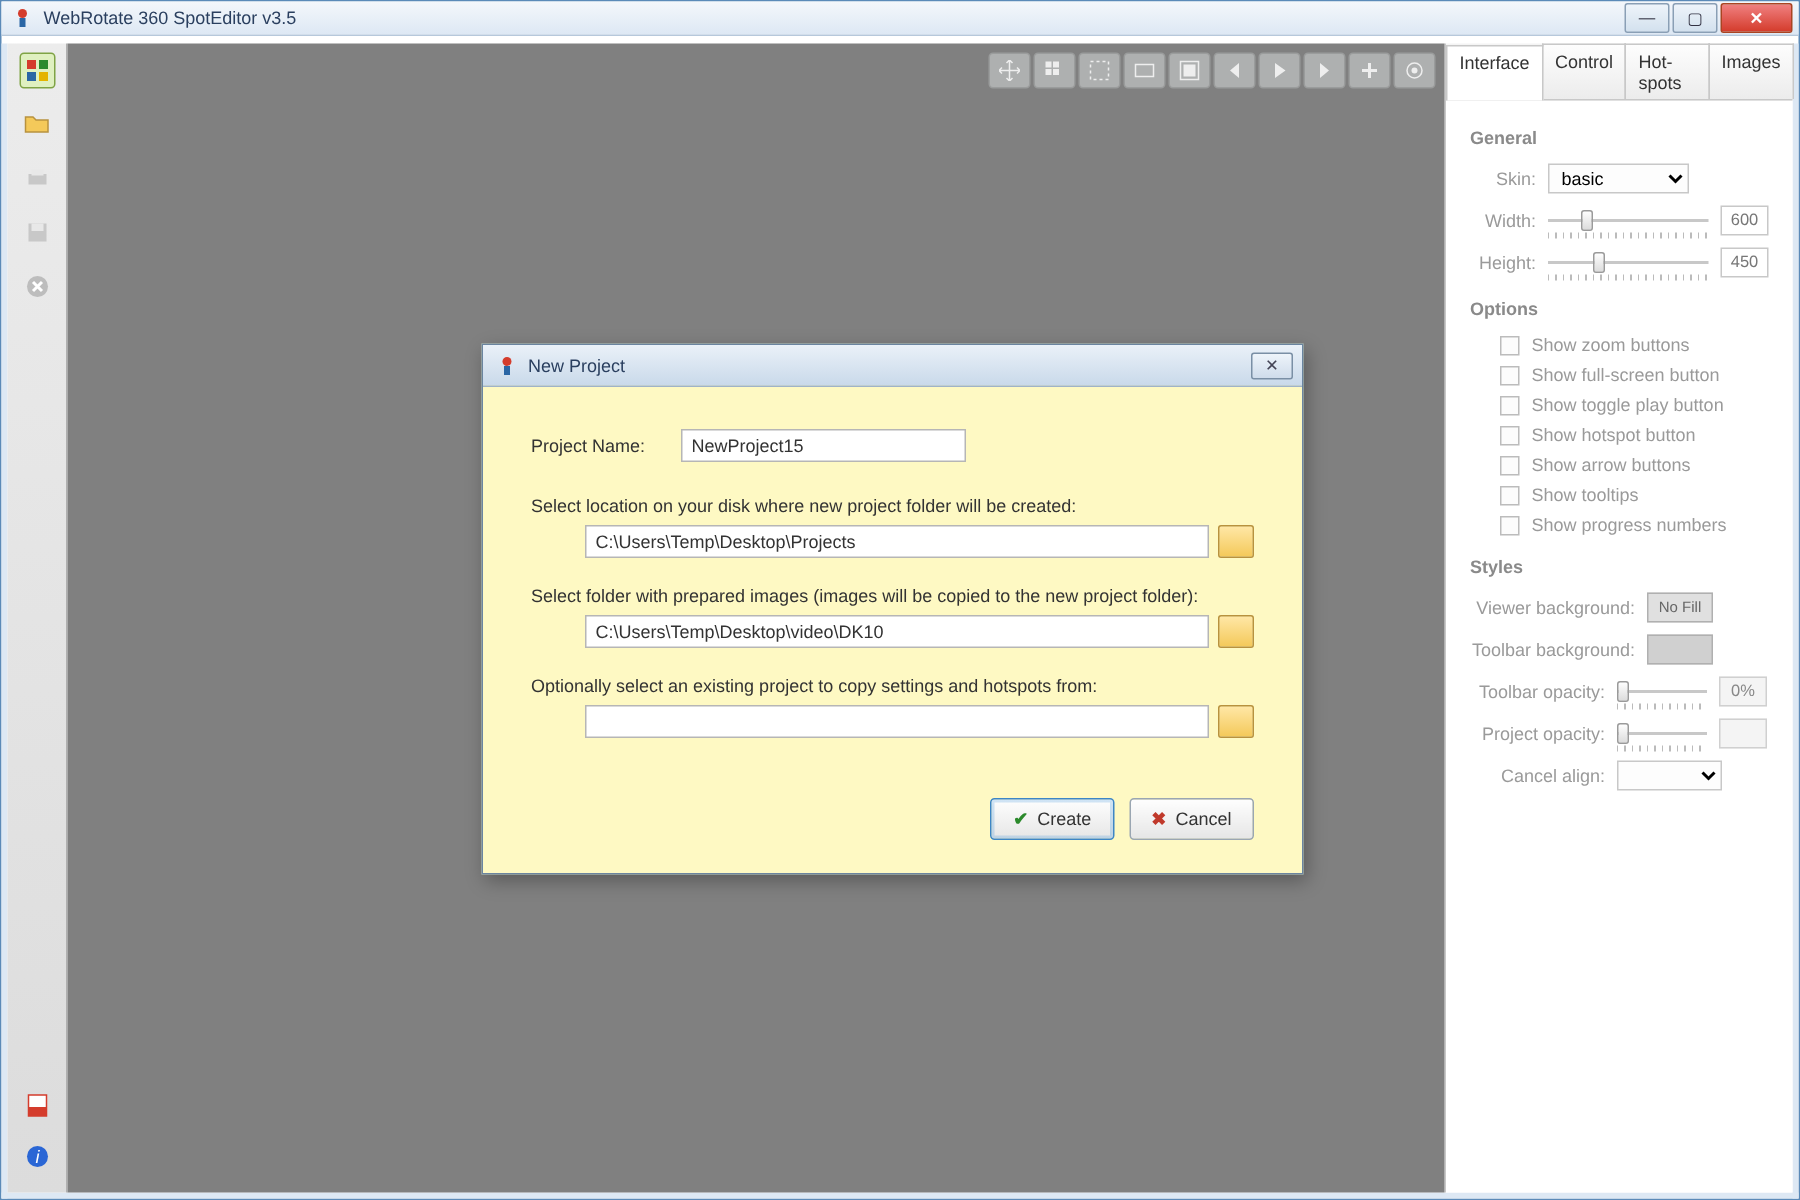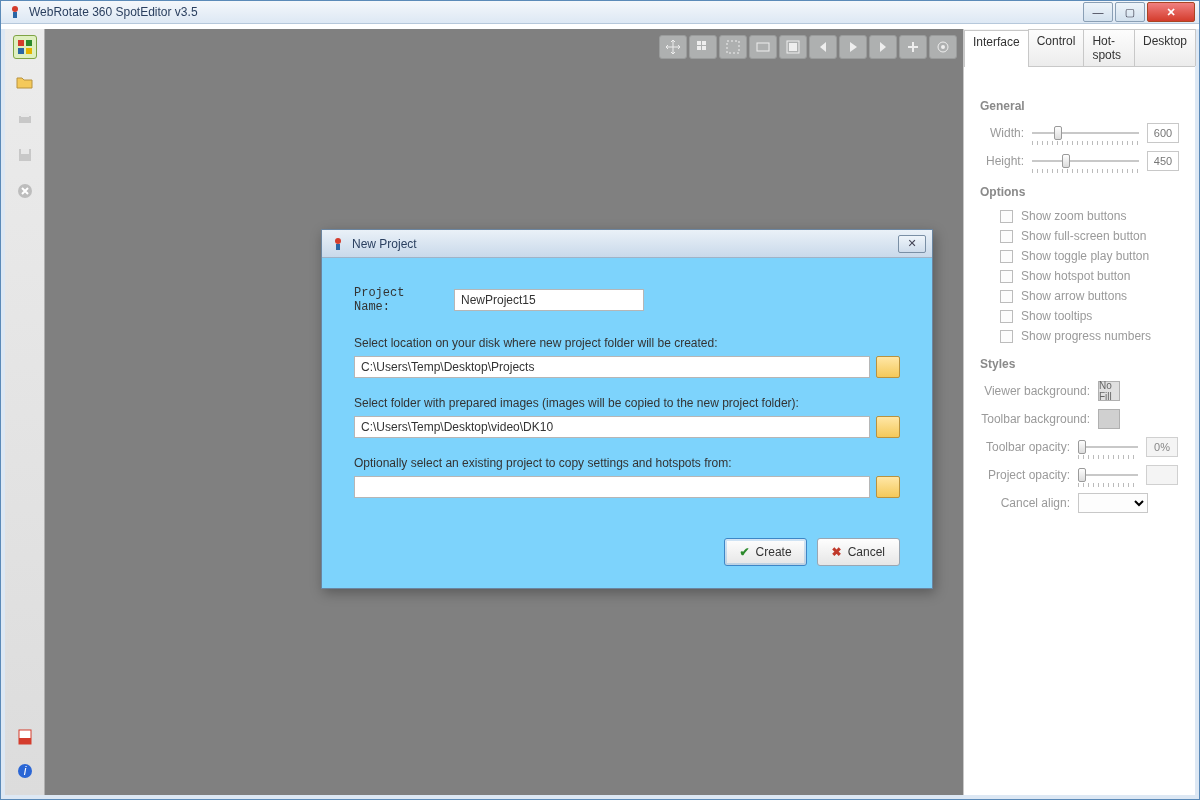--- a/index.html
+++ b/index.html
@@ -26,47 +26,47 @@
 
 .centerwrap { flex:1; position:relative; background:#808080; }
 
 .toptools { position:absolute; top:6px; right:6px; display:flex; gap:2px; }
 .toptools .tt { width:28px; height:24px; background:#aeb0b0; border:1px solid #9a9c9c; border-radius:3px; display:flex; align-items:center; justify-content:center; color:#e6e6e6; }
 
 .rightpanel { width: 232px; background:#fff; border-left:1px solid #c8c8c8; display:flex; flex-direction:column; }
 .tabs { display:flex; border-bottom:1px solid #c8c8c8; background:#f4f4f4; }
 .tab { padding:4px 8px; border:1px solid #c8c8c8; border-bottom:none; background:linear-gradient(#fdfdfd,#ececec); margin-right:-1px; color:#333; }
 .tab.active { background:#fff; position:relative; top:1px; }
-.panelbody { padding:32px 16px; color:#888; overflow:auto; }
+.panelbody { padding:18px 16px; color:#888; overflow:auto; }
 .section-h { color:#8a8a8a; font-weight:bold; margin:14px 0 10px; }
 .section-h.first { margin-top:0; }
 .row { display:flex; align-items:center; margin:8px 0; gap:8px; }
 .row label { width:44px; text-align:right; color:#9a9a9a; }
 .row-wide label { width: 110px; text-align:right; color:#9a9a9a; }
 select.sel { width:94px; height:20px; border:1px solid #c8c8c8; background:#fdfdfd; padding:0 4px;}
 .sliderbox { flex:1; position:relative; height:20px; }
 .track { position:absolute; top:9px; left:0; right:0; height:2px; background:#c8c8c8; }
 .thumb { position:absolute; top:3px; width:8px; height:14px; background:linear-gradient(#fefefe,#dcdcdc); border:1px solid #9a9a9a; border-radius:2px; }
 .ticks { position:absolute; top:18px; left:0; right:0; height:4px; background:repeating-linear-gradient(90deg,#bbb 0 1px,transparent 1px 5px); }
 .numbox { width:32px; height:20px; border:1px solid #c8c8c8; text-align:center; line-height:18px; color:#777; font-size:11px; }
 .chk { display:flex; align-items:center; gap:8px; margin:6px 0 6px 20px; color:#9a9a9a; }
 .chk .box { width:13px; height:13px; border:1px solid #bcbcbc; background:#fcfcfc; }
-.swatch { width:22px; height:20px; border:1px solid #b0b0b0; background:#e0e0e0; display:flex; align-items:center; justify-content:center; font-size:10px; color:#666; }
+.swatch { width:44px; height:20px; border:1px solid #b0b0b0; background:#e0e0e0; display:flex; align-items:center; justify-content:center; font-size:10px; color:#666; }
 .percent { width:32px; height:20px; border:1px solid #d0d0d0; text-align:center; line-height:18px; color:#888; background:#f4f4f4; font-size:11px;}
 
 
-.dialog { position:absolute; left:276px; top:200px; width:612px; background:#7dd3fc; border:1px solid #6b85a0; box-shadow: 2px 4px 12px rgba(0,0,0,.3); }
+.dialog { position:absolute; left:276px; top:200px; width:548px; background:#fef9c3; border:1px solid #6b85a0; box-shadow: 2px 4px 12px rgba(0,0,0,.3); }
 .dlg-title { height:28px; background:linear-gradient(#eaf1f8,#c9d9ea); display:flex; align-items:center; padding:0 6px; border-bottom:1px solid #9fb3c8;}
 .dlg-title .t { flex:1; color:#2a3f5f; }
 .dlg-close { width:28px; height:18px; border:1px solid #7a8fa5; background:linear-gradient(#eef4fa,#cfdceb); border-radius:2px; display:flex; align-items:center; justify-content:center; font-size:11px; color:#445;}
 .dlg-body { padding:28px 32px 22px; }
 .field-row { display:flex; align-items:center; gap:12px; margin-bottom:22px; }
-.field-lbl { color:#333; width:88px;font-family:Liberation Mono, monospace; }
+.field-lbl { color:#333; width:88px; }
 .tinput { flex:0 0 190px; height:22px; border:1px solid #b6b6b6; background:#fff; padding:0 6px; color:#333; }
-.wideinput { flex:1; height:22px; border:1px solid #b6b6b6; background:#fff; padding:0 6px; color:#333; }
+.wideinput { flex:1; height:22px; border:1px solid #b6b6b6; background:#fff; padding:0 6px; color:#333;margin-left:36px; }
 .browse { width:24px; height:22px; border:1px solid #b8923f; background:linear-gradient(#ffe7a6,#f4c95a); border-radius:2px; }
 .instr { color:#333; margin:6px 0 6px; }
 .pathrow { display:flex; gap:6px; margin-bottom:18px; }
 .dlg-actions { display:flex; justify-content:flex-end; gap:10px; padding:0 32px 22px; }
 .btn { height:28px; padding:0 14px; border:1px solid #9aa6b2; border-radius:3px; background:linear-gradient(#fefefe,#e6e6e6); display:flex; align-items:center; gap:6px; color:#333; }
 .btn.primary { border-color:#3d86c6; box-shadow:0 0 0 2px rgba(70,150,220,.25) inset; }
 .chkmark { color:#2c8a2c; font-weight:bold; }
 .xmark { color:#c0392b; font-weight:bold; }
 
 svg { display:block; }
@@ -250,25 +250,29 @@
           </div>
         </div>
       </div>
     </div>
 
     <div class="rightpanel">
       <div class="tabs">
         <div class="tab active">Interface</div>
         <div class="tab">Control</div>
         <div class="tab">Hot-spots</div>
-        <div class="tab">Desktop</div>
+        <div class="tab">Images</div>
       </div>
       <div class="panelbody">
 
         <div class="section-h first">General</div>
+        <div class="row">
+          <label>Skin:</label>
+          <select class="sel"><option>basic</option></select>
+        </div>
         <div class="row">
           <label>Width:</label>
           <div class="sliderbox">
               <div class="track"></div>
               <div class="thumb" style="left:22px"></div>
               <div class="ticks"></div>
             </div>
           <div class="numbox">600</div>
         </div>
         <div class="row">

